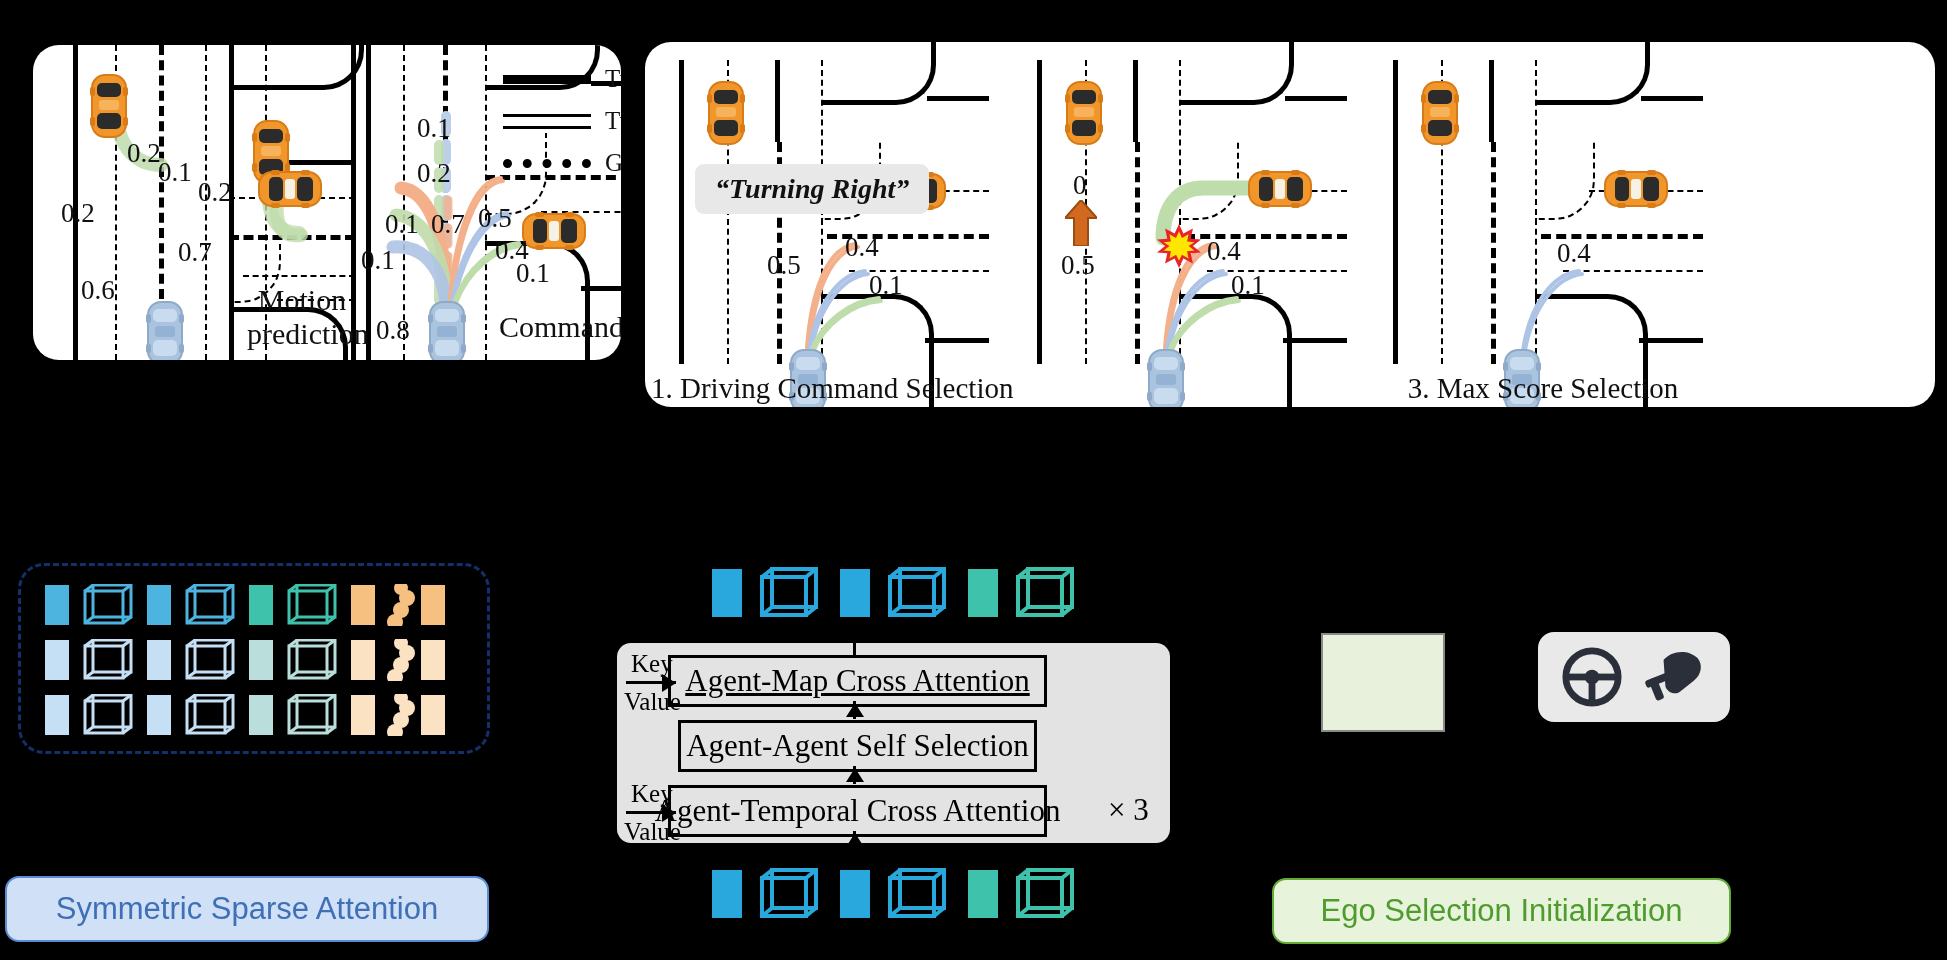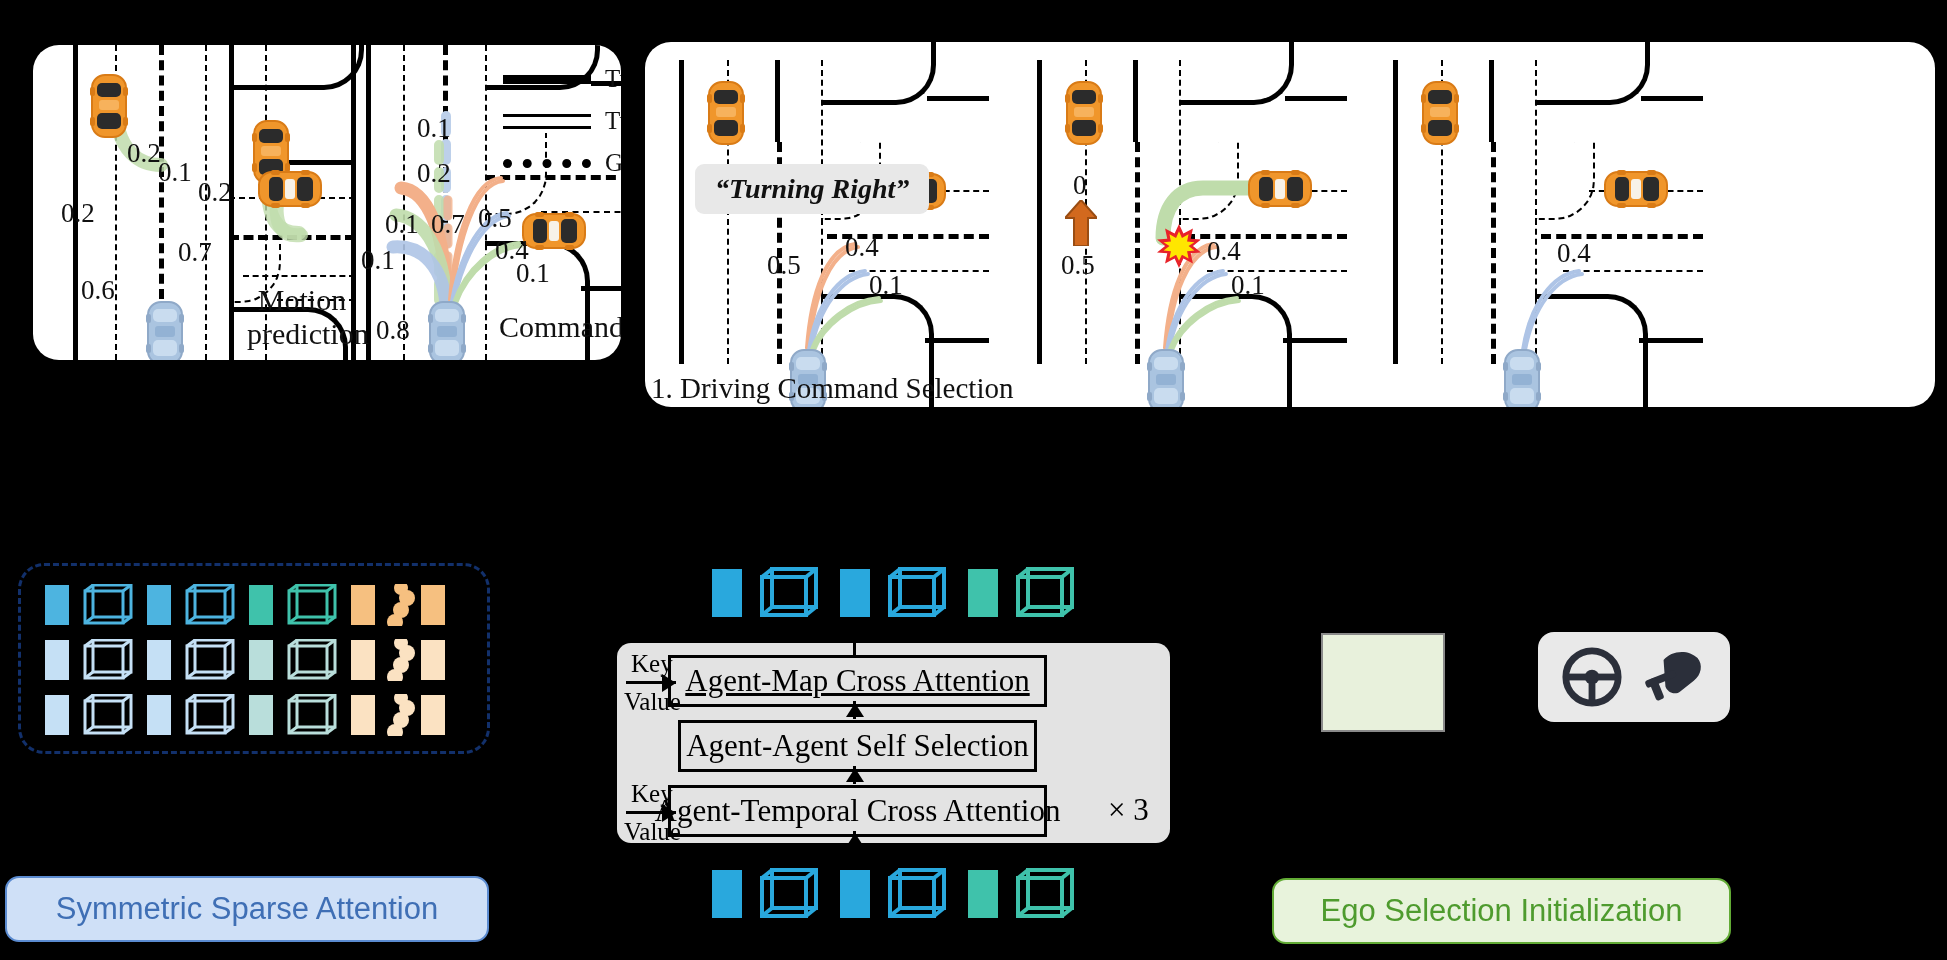--- a/index.html
+++ b/index.html
@@ -408,20 +408,21 @@
     <div class="car" style="left:130px;top:306px;">
       <svg width="38" height="66">
           <use href="#car-blue-v"></use>
         </svg>
       </div>
 
     <div class="num" style="left:184px;top:196px;">0.4</div>
   </div>
 
   <div class="cap" style="left:6px;top:330px;width:360px;">1. Driving Command Selection</div>
+  <div class="cap" style="left:718px;top:330px;width:360px;">3. Max Score Selection</div>
 </div>
 
 <div class="persp-box" style="left:18px;top:563px;width:466px;height:185px;">
 
   <div class="abs" style="left:24px;top:18px;">
     <svg width="420" height="42">
       <rect x="0" y="1" width="24" height="40" fill="#4db4e0"></rect>
       <g stroke="#4db4e0" stroke-width="3" fill="none">
         <rect x="40" y="7" width="38" height="32"></rect>
           <rect x="48" y="1" width="38" height="32"></rect>

